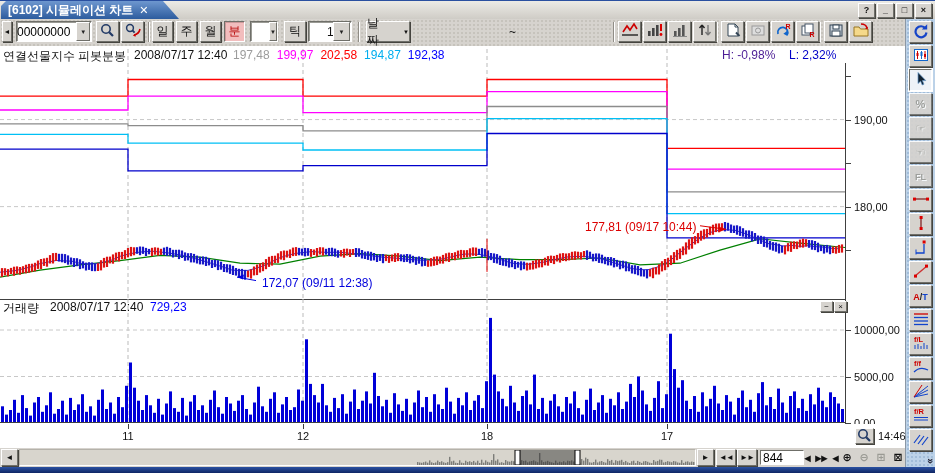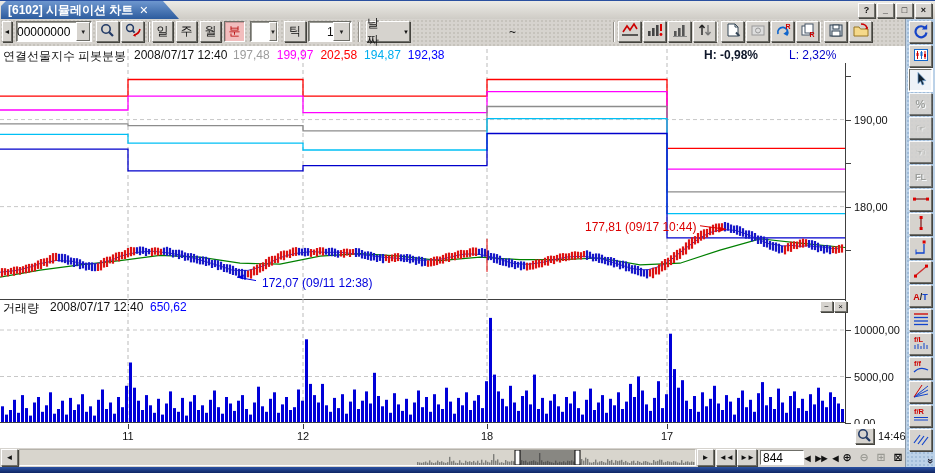--- a/index.html
+++ b/index.html
@@ -224,21 +224,21 @@
       </div>
   </div>
 
   <div id="chartbg"></div>
 
   <div id="main-header">
     <span style="left:3px">연결선물지수</span>
     <span style="left:78px">피봇분봉</span>
     <span style="left:134px">2008/07/17 12:40</span>
     <span style="left:233px" id="main-values"><span style="position: static; margin-right: 7px; color: rgb(156, 156, 156);">197,48</span><span style="position: static; margin-right: 7px; color: rgb(255, 0, 255);">199,97</span><span style="position: static; margin-right: 7px; color: rgb(255, 0, 0);">202,58</span><span style="position: static; margin-right: 7px; color: rgb(0, 174, 239);">194,87</span><span style="position: static; margin-right: 7px; color: rgb(0, 0, 255);">192,38</span></span>
-    <span style="left: 704px; color: #0f172a; font-weight: bold;" id="hl-high">H: -0,98%</span>
+    <span style="left: 722px; color: #4c1d95;" id="hl-high">H: -0,98%</span>
     <span style="left: 789px; color: rgb(0, 0, 200);" id="hl-low">L: 2,32%</span>
   </div>
 
   <svg id="main-svg" class="chart" style="top:46px" width="845" height="252">
       <line x1="128" y1="2" x2="128" y2="251" stroke="#bbb" stroke-dasharray="4 3"></line>
       <line x1="303" y1="2" x2="303" y2="251" stroke="#bbb" stroke-dasharray="4 3"></line>
       <line x1="487" y1="2" x2="487" y2="251" stroke="#bbb" stroke-dasharray="4 3"></line>
       <line x1="667" y1="2" x2="667" y2="251" stroke="#bbb" stroke-dasharray="4 3"></line>
       <line x1="0" y1="72.57407407407408" x2="845" y2="72.57407407407408" stroke="#c8c8c8" stroke-dasharray="4 3"></line>
       <line x1="0" y1="159.61111111111111" x2="845" y2="159.61111111111111" stroke="#c8c8c8" stroke-dasharray="4 3"></line>
@@ -543,21 +543,21 @@
       <g>
         <line x1="700" y1="178.75925925925918" x2="726" y2="182.24074074074068" stroke="#DC0000"></line>
         <polygon points="726,182.24074074074068 719,179.74074074074068 720,184.74074074074068" fill="#DC0000"></polygon>
         <text x="585" y="184.0" font-size="12" fill="#DC0000">177,81 (09/17 10:44)</text>
       </g>
     </svg>
 
   <div id="vol-header">
     <span style="left:3px">거래량</span>
     <span style="left:50px">2008/07/17 12:40</span>
-    <span style="left: 150px; color: rgb(0, 0, 255);" id="vol-value">650,62</span>
+    <span style="left: 150px; color: rgb(0, 0, 255);" id="vol-value">729,23</span>
     <div class="minibtn" style="left:820px" id="vol-min">−</div>
     <div class="minibtn" style="left:834px" id="vol-close">×</div>
   </div>
 
   <svg id="vol-svg" class="chart" style="top:298px" width="845" height="124">
       <line x1="0" y1="0.5" x2="845" y2="0.5" stroke="#404040"></line>
       <line x1="128" y1="0" x2="128" y2="124" stroke="#bbb" stroke-dasharray="4 3"></line>
       <line x1="303" y1="0" x2="303" y2="124" stroke="#bbb" stroke-dasharray="4 3"></line>
       <line x1="487" y1="0" x2="487" y2="124" stroke="#bbb" stroke-dasharray="4 3"></line>
       <line x1="667" y1="0" x2="667" y2="124" stroke="#bbb" stroke-dasharray="4 3"></line>

